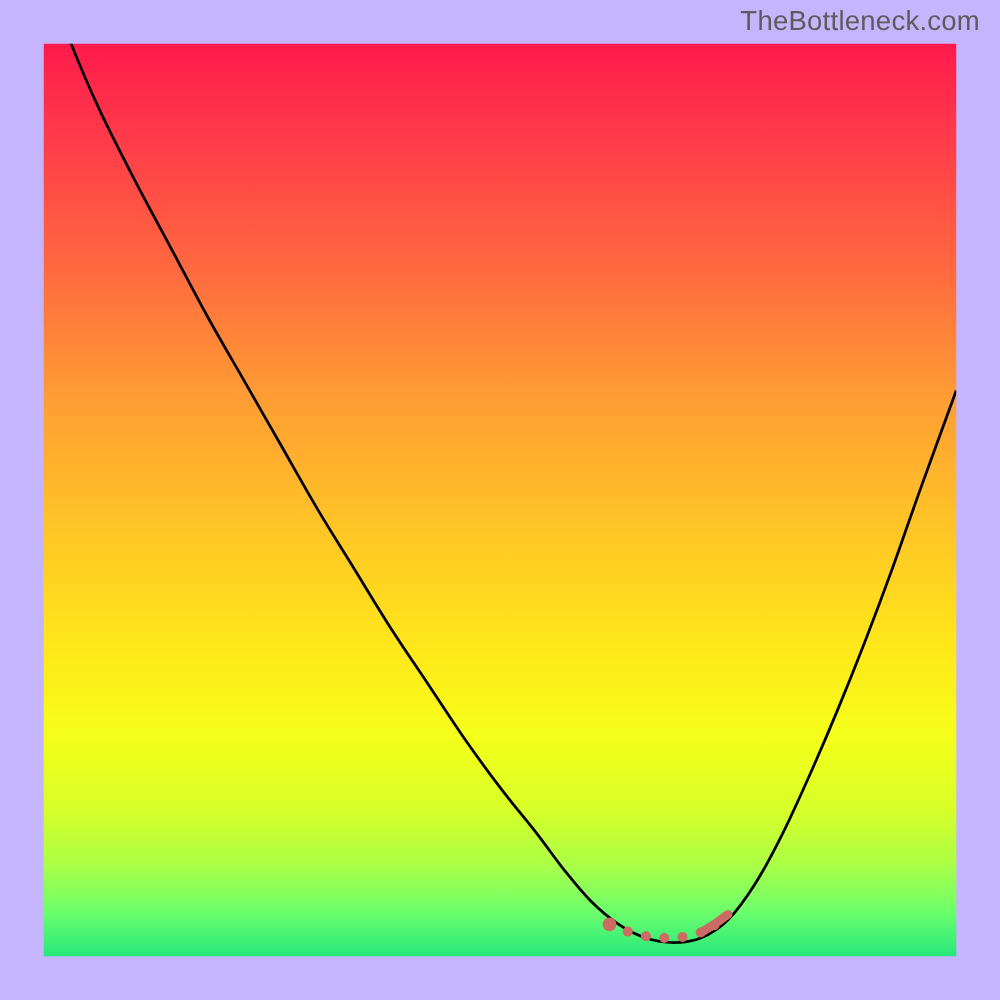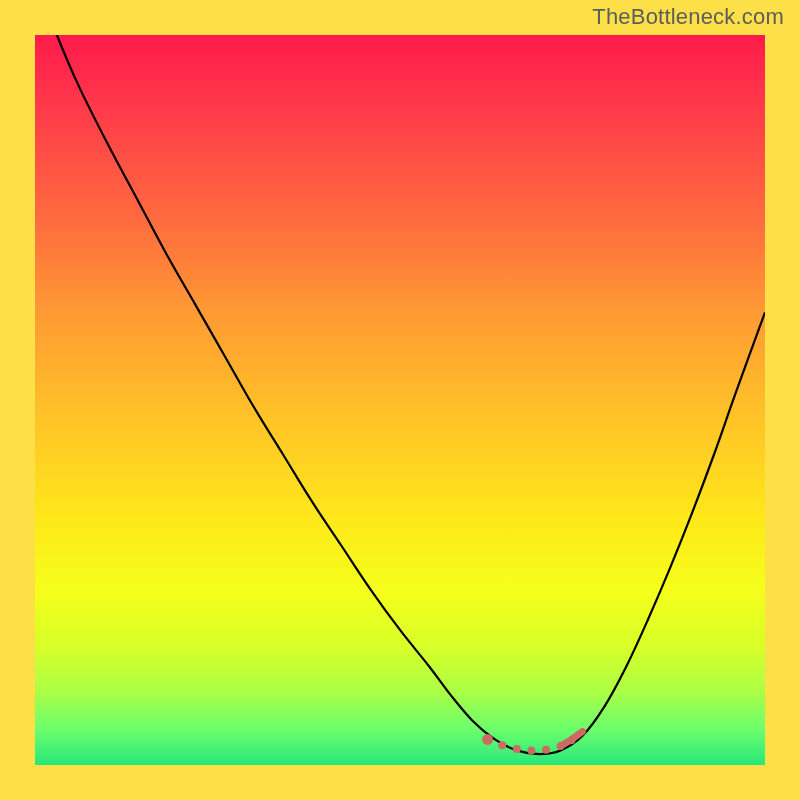--- a/index.html
+++ b/index.html
@@ -1,21 +1,21 @@
 <!DOCTYPE html>
 <html><head>
 <meta charset="utf-8">
 <style>
   * { margin: 0; padding: 0; box-sizing: border-box; }
   html, body { width: 800px; height: 800px; overflow: hidden; background: #000; }
   .frame {
     position: relative;
     width: 800px;
     height: 800px;
-    background: #fde047;
+    background: #c4b5fd;
   }
   .watermark {
     position: absolute;
     top: 4px;
     right: 16px;
     font-family: Arial, Helvetica, sans-serif;
     font-size: 22px;
     color: #5c5c5c;
     letter-spacing: 0.2px;
   }

